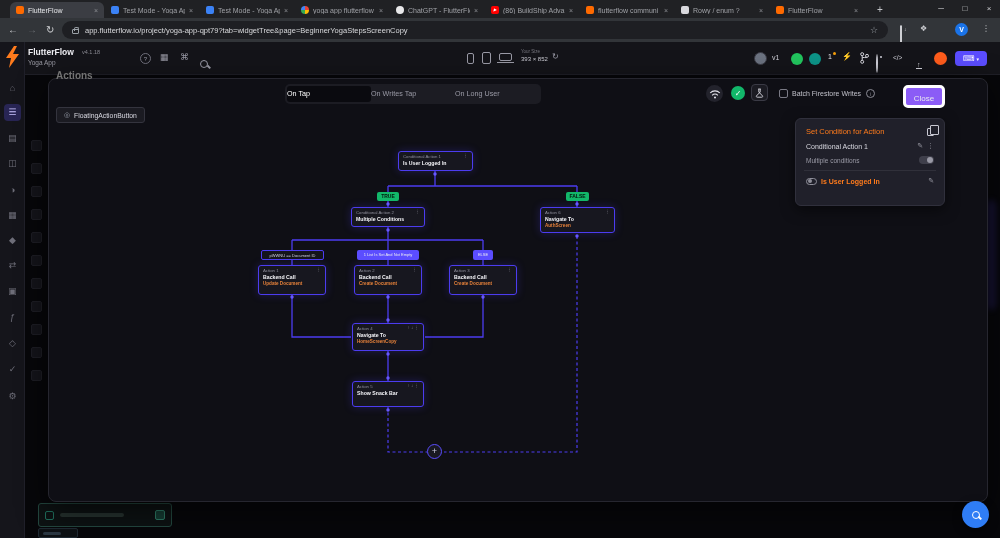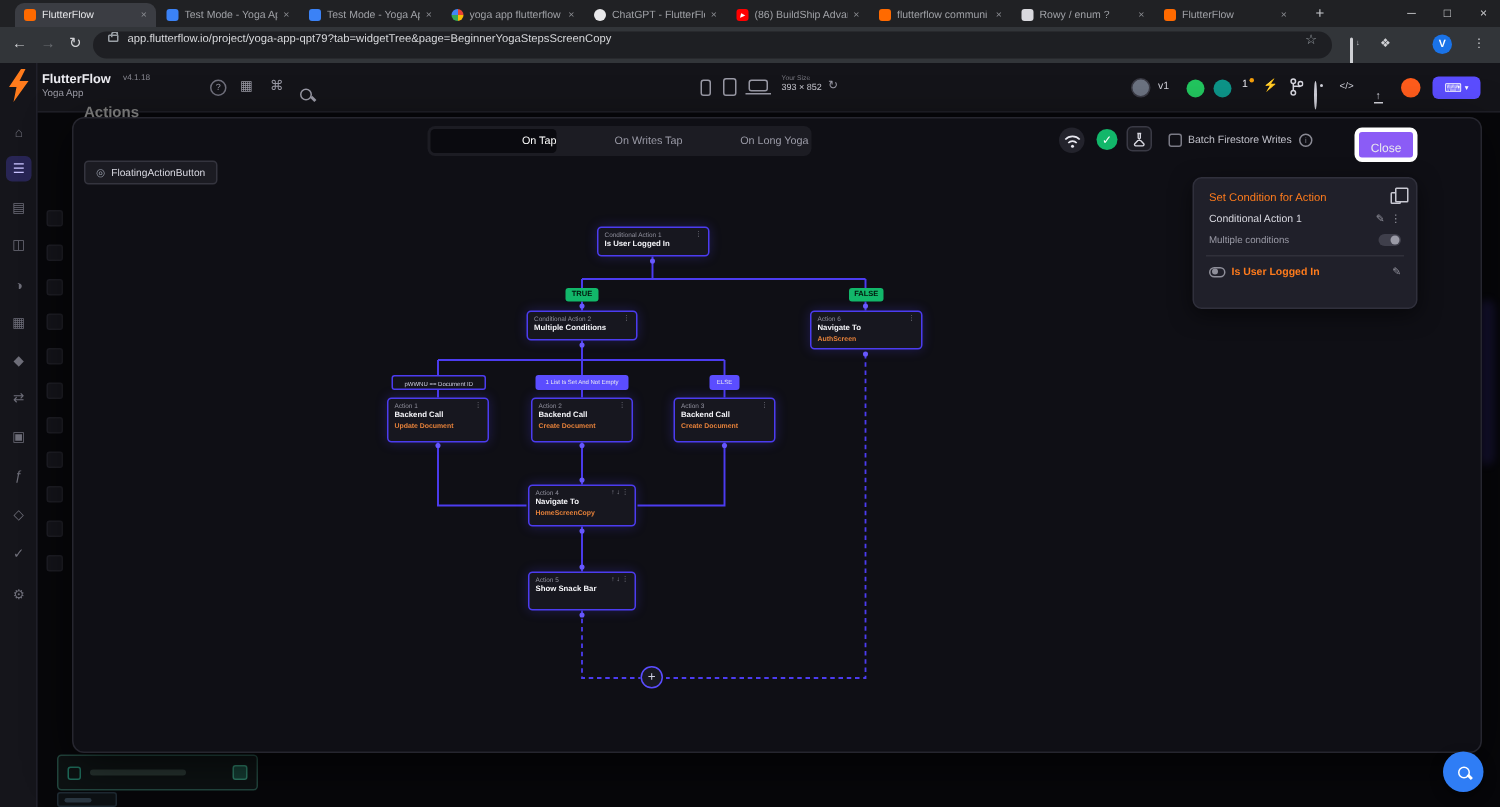--- a/index.html
+++ b/index.html
@@ -15,21 +15,21 @@
   .tab.active{background:#3b3d43}
   .tab.active .tabtitle{color:#e6e7ea}
   .fav{width:8px;height:8px;border-radius:2px;flex:0 0 auto;display:flex;align-items:center;justify-content:center}
   .fav .ytp{font-size:4px;color:#fff;line-height:1}
   .tabx{font-size:7px;color:#8b8d92;flex:0 0 auto}
   .newtab{position:absolute;top:2px;font-size:10px;color:#c3c5c9;width:16px;height:16px;text-align:center;line-height:15px}
   .winctl{position:absolute;top:0;width:22px;height:18px;text-align:center;line-height:17px;font-size:8px;color:#cfd0d3}
 
   .urlbar{position:absolute;left:0;top:18px;width:1000px;height:24px;background:#323539}
   .navico{position:absolute;top:5px;font-size:10px;color:#d0d1d4;line-height:14px}
-  .pill{position:absolute;left:62px;top:3px;width:826px;height:18px;background:#1e1f23;border-radius:9px;display:flex;padding:0 10px;gap:6px}
+  .pill{position:absolute;left:62px;top:3px;width:826px;height:18px;background:#1e1f23;border-radius:9px;display:flex;align-items:center;padding:0 10px;gap:6px}
   .pill .urltxt{font-size:7.5px;color:#d7d8db;white-space:nowrap;overflow:hidden;flex:1}
   .lockico{width:7px;height:5px;border:1px solid #9aa0a6;border-radius:1px;position:relative;margin-top:2px;flex:0 0 auto}
   .lockico::before{content:"";position:absolute;width:3px;height:3px;border:1px solid #9aa0a6;border-bottom:none;border-radius:2px 2px 0 0;left:1px;top:-3px}
   .castico{width:10px;height:7px;border:1px solid #cfd0d4;border-radius:1px;position:relative}
   .castico::after{content:"↓";position:absolute;font-size:5px;left:3px;top:-0.5px;color:#cfd0d4}
   .avatarV{width:13px;height:13px;border-radius:50%;background:#1a73e8;color:#fff;font-size:7px;text-align:center;line-height:13px;font-weight:bold}
 
   
   .fftop{position:absolute;left:0;top:42px;width:1000px;height:33px;background:#141419;border-bottom:1px solid #1f1f27}
   .fftop .t{position:absolute;white-space:nowrap}
@@ -49,21 +49,21 @@
   .ricon.sel{left:4px;width:17px;height:17px;background:rgba(99,86,255,.25);border-radius:4px;color:#c9c2ff}
   .dimico{position:absolute;width:11px;height:11px;border:1px solid #2a2a33;background:#1b1b23;border-radius:2px;opacity:.65}
 
   
   .modalbg{position:absolute;left:48px;top:78px;width:940px;height:424px;background:#0f0f15;border:1px solid #26262f;border-radius:8px;box-shadow:0 8px 30px rgba(0,0,0,.6);z-index:20}
   .mtitle{position:absolute;left:56px;top:70px;font-size:10px;font-weight:bold;color:#737373;z-index:22}
   .wchip{position:absolute;left:56px;top:107px;height:16px;background:#1b1b22;border:1px solid #34343e;border-radius:3px;display:inline-flex;align-items:center;gap:4px;padding:0 7px;z-index:22}
   .wchip .wlab{font-size:6.8px;color:#d9d9e2}
   .wchip .wico{font-size:7px;color:#9aa0ad}
   .mtabs{position:absolute;left:285px;top:84px;width:256px;height:20px;background:#1c1c23;border-radius:5px;display:flex;padding:2px;gap:0;z-index:22}
-  .mtab{width:84px;height:16px;line-height:16px;text-align:right;font-size:7.2px;color:#9a9aa6;border-radius:3px}
+  .mtab{width:84px;height:16px;line-height:16px;text-align:left;font-size:7.2px;color:#9a9aa6;border-radius:3px}
   .mtab.active{background:#0a0a0f;color:#fff}
   .hbtn{position:absolute;z-index:22;display:flex;align-items:center;justify-content:center}
   .chkbox{position:absolute;left:779px;top:89px;width:9px;height:9px;border:1.2px solid #7a7a85;border-radius:2px;z-index:22}
   .infocirc{position:absolute;width:9px;height:9px;border:1px solid #8a8a94;border-radius:50%;color:#8a8a94;font-size:5px;text-align:center;line-height:8px;z-index:22}
   .closebtn{position:absolute;left:903px;top:85px;width:42px;height:23px;background:#8b5cf6;border:3px solid #ffffff;border-radius:5px;color:#e8e8ee;font-size:8px;text-align:center;line-height:21px;z-index:22}
 
   
   .node{position:absolute;background:#17171f;border:1px solid #4c3cf0;border-radius:3px;padding:2px 4px;z-index:30;box-shadow:0 0 8px rgba(76,60,240,.28);overflow:hidden}
   .nhead{display:flex;justify-content:space-between;align-items:flex-start}
   .nlabel{font-size:4.3px;color:#8f8f9c}
@@ -257,21 +257,21 @@
   <div class="mtitle">Actions</div>
 
   <div class="wchip">
     <span class="wico">◎</span>
     <span class="wlab">FloatingActionButton</span>
   </div>
 
   <div class="mtabs">
     <div class="mtab active">On Tap</div>
     <div class="mtab">On Writes Tap</div>
-    <div class="mtab">On Long Yoga</div>
+    <div class="mtab">On Long User</div>
   </div>
 
   <div class="hbtn" style="left:706px;top:85px;width:17px;height:17px;background:#23232c;border-radius:50%">
     <svg width="12" height="10" viewBox="0 0 12 10">
       <path d="M1.2 4 A6.5 6.5 0 0 1 10.8 4" stroke="#e8e8f0" fill="none" stroke-width="1.1"></path>
       <path d="M3.2 6.3 A3.8 3.8 0 0 1 8.8 6.3" stroke="#e8e8f0" fill="none" stroke-width="1.1"></path>
       <circle cx="6" cy="8.5" r="1" fill="#e8e8f0"></circle>
     </svg>
   </div>
   <div class="hbtn" style="left:731px;top:86px;width:14px;height:14px;background:#12b76a;border-radius:50%;color:#fff;font-size:8px">

